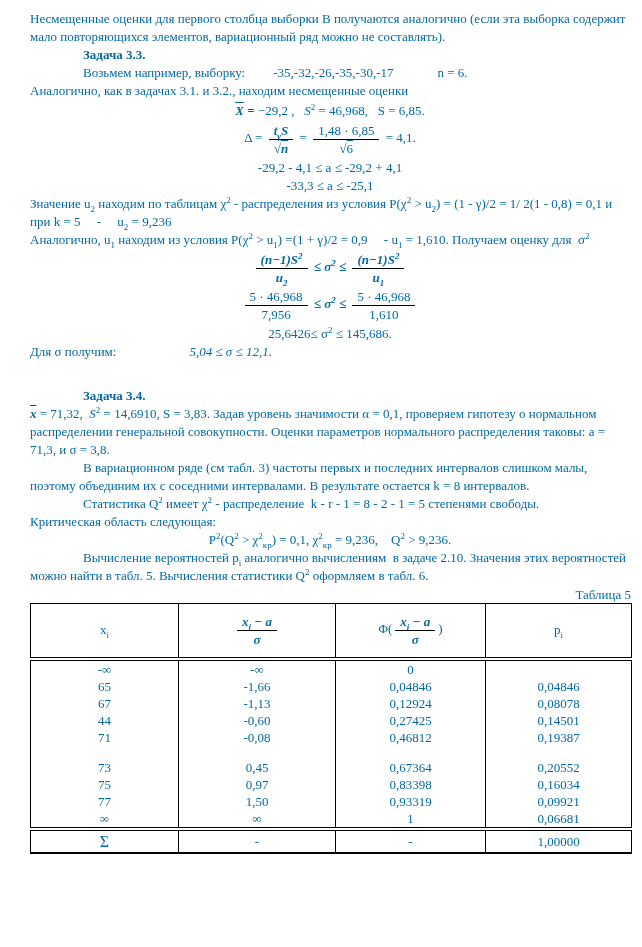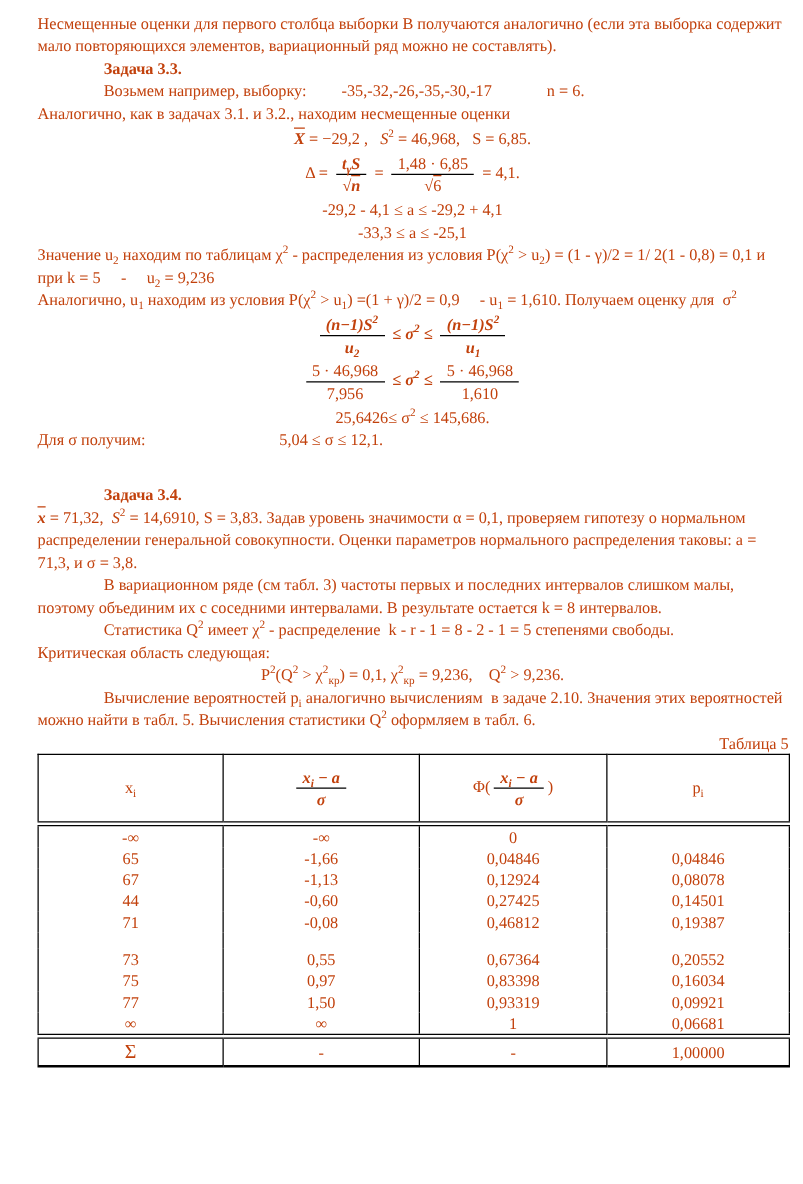--- a/index.html
+++ b/index.html
@@ -1,39 +1,39 @@
 <!DOCTYPE html>
 <html><head>
 <meta charset="utf-8">
 <style>
   * { margin:0; padding:0; box-sizing:border-box; }
   html,body { background:#ffffff; }
   .page {
     position:relative; width:642px; height:947px; overflow:hidden;
-    background:#fff; color:#c2410c;
+    background:#fff; color:#0369a1;
     font-family:"Liberation Serif","DejaVu Serif",serif;
     font-size:13px; line-height:18px;
   }
   .content { padding:10px 12px 0 30px; }
   .ind  { text-indent:53px; }
   .center { text-align:center; }
   .bold { font-weight:bold; }
   .mb { font-weight:bold; font-style:italic; }
   .bar { text-decoration:overline; }
   .rad { text-decoration:overline; }
   sup, sub { font-size:9px; line-height:0; }
   .formula { margin:2px 0; }
   .frac { display:inline-block; vertical-align:middle; text-align:center; padding:0 3px; }
   .frac .num { display:block; border-bottom:1px solid #000; padding:0 5px; line-height:17px; }
   .frac .den { display:block; line-height:17px; }
   .sample-values { margin-left:28px; }
   .sample-n { margin-left:44px; }
   .final-line { display:flex; }
   .final-label { }
-  .final-value { margin-left:107px; }
+  .final-value { margin-left:73px;font-style:italic; }
   .sect-gap { margin-top:26px; }
   .tcap { text-align:right; width:601px; line-height:15px; margin-top:2px; }
   table.t5 { border-collapse:collapse; table-layout:fixed; width:601px; margin-top:1px; }
   .t5 th {
     border:1px solid #000; border-bottom:4px double #000;
     font-weight:normal; height:55px; text-align:center; vertical-align:middle;
     font-size:13px;
   }
   .t5 td {
     border-left:1px solid #000; border-right:1px solid #000;
@@ -156,21 +156,21 @@
             <td>0,19387</td>
           </tr>
           <tr class="spacer">
             <td></td>
             <td></td>
             <td></td>
             <td></td>
           </tr>
           <tr>
             <td>73</td>
-            <td>0,55</td>
+            <td>0,45</td>
             <td>0,67364</td>
             <td>0,20552</td>
           </tr>
           <tr>
             <td>75</td>
             <td>0,97</td>
             <td>0,83398</td>
             <td>0,16034</td>
           </tr>
           <tr>

